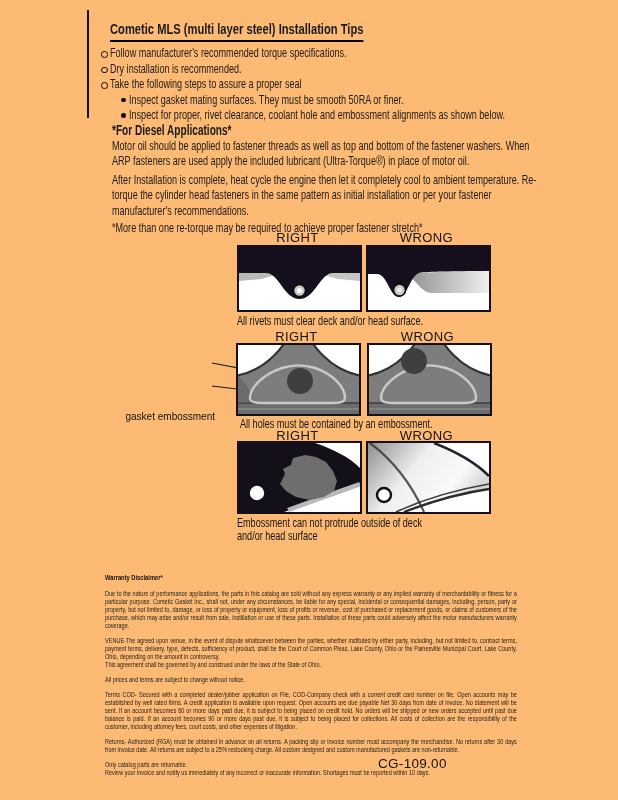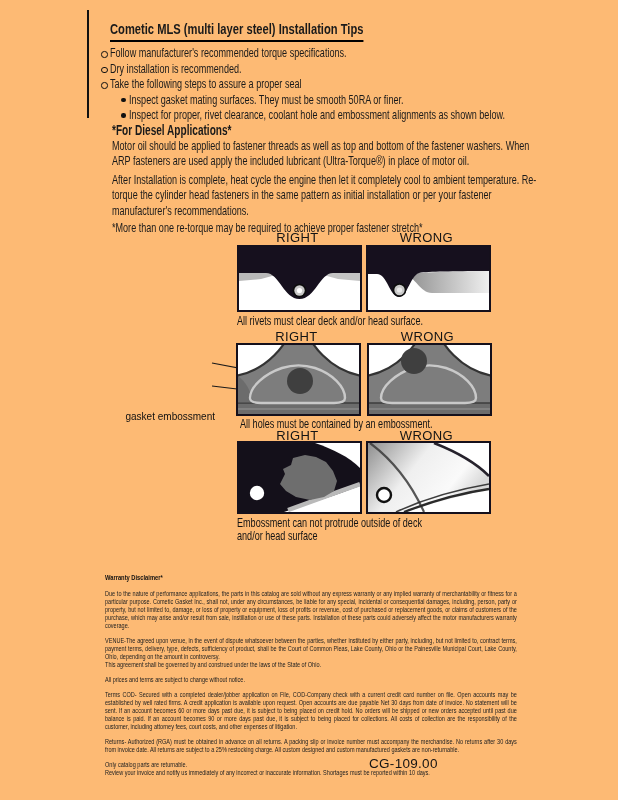--- a/index.html
+++ b/index.html
@@ -168,15 +168,15 @@
     <p>Due to the nature of performance applications, the parts in this catalog are sold without any express warranty or any implied warranty of merchantability or fitness for a particular purpose.  Cometic Gasket Inc., shall not, under any circumstances, be liable for any special, incidental or consequential damages, including, person, party or property, but not limited to, damage, or loss of property or equipment, loss of profits or revenue, cost of purchased or replacement goods, or claims of customers of the purchase, which may arise and/or result from sale, instillation or use of these parts.  Installation of these parts could adversely affect the motor manufacturers warranty coverage.</p>
     <p class="tight">VENUE-The agreed upon venue, in the event of dispute whatsoever between the parties, whether instituted by either party, including, but not limited to, contract terms, payment terms, delivery, type, defects, sufficiency of product, shall be the Court of Common Pleas, Lake County, Ohio or the Painesville Municipal Court, Lake County, Ohio, depending on the amount in controversy.</p>
     <p>This agreement shall be governed by and construed under the laws of the State of Ohio.</p>
     <p>All prices and terms are subject to change without notice.</p>
     <p>Terms COD- Secured with a completed dealer/jobber application on File, COD-Company check with a current credit card number on file.  Open accounts may be established by well rated firms.  A credit application is available upon request.  Open accounts are due payable Net 30 days from date of invoice.  No statement will be sent.  If an account becomes 60 or more days past due, it is subject to being placed on credit hold.  No orders will be shipped or new orders accepted until past due balance is paid.  If an account becomes 90 or more days past due, it is subject to being placed for collections.  All costs of collection are the responsibility of the customer, including attorney fees, court costs, and other expenses of litigation.</p>
     <p>Returns- Authorized (RGA) must be obtained in advance on all returns.  A packing slip or invoice number must accompany the merchandise.  No returns after 30 days from invoice date.  All returns are subject to a 25% restocking charge.  All custom designed and custom manufactured gaskets are non-returnable.</p>
     <p class="tight">Only catalog parts are returnable.</p>
     <p>Review your invoice and notify us immediately of any incorrect or inaccurate information.  Shortages must be reported within 10 days.</p>
   </div>
 
-  <div class="abs nw pagecode" style="left:369px;top:756px;">CG-109.00</div>
+  <div class="abs nw pagecode" style="left:378px;top:756px;">CG-109.00</div>
 
 </div>
 
 </body></html>

